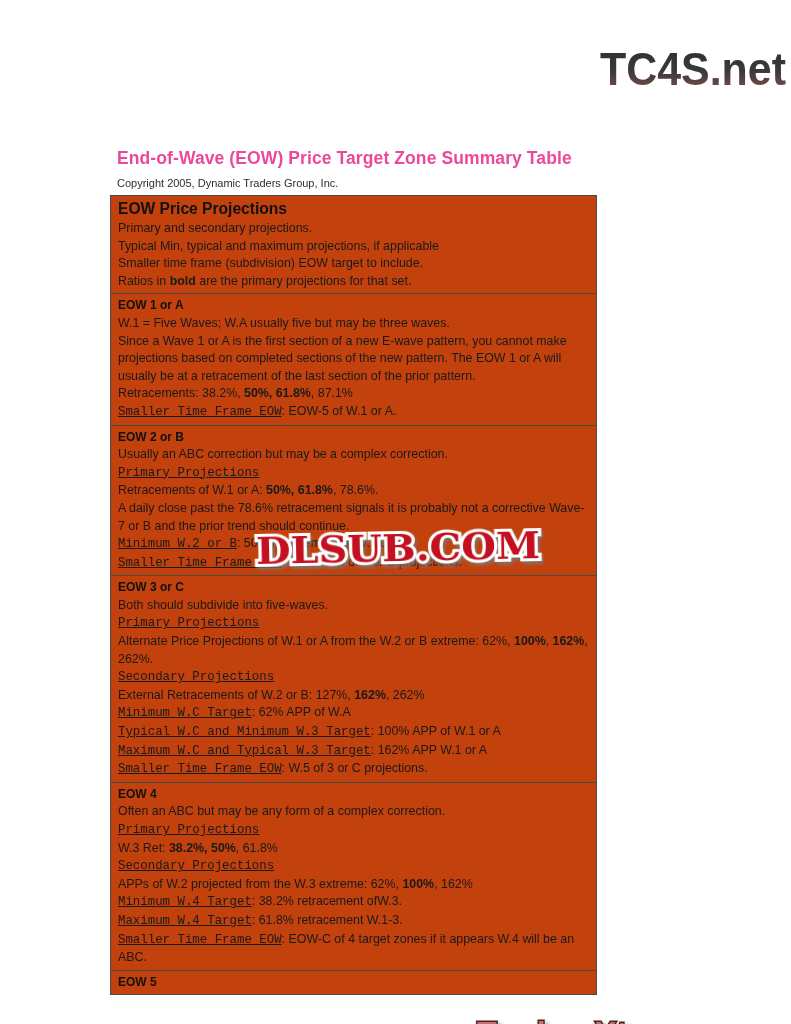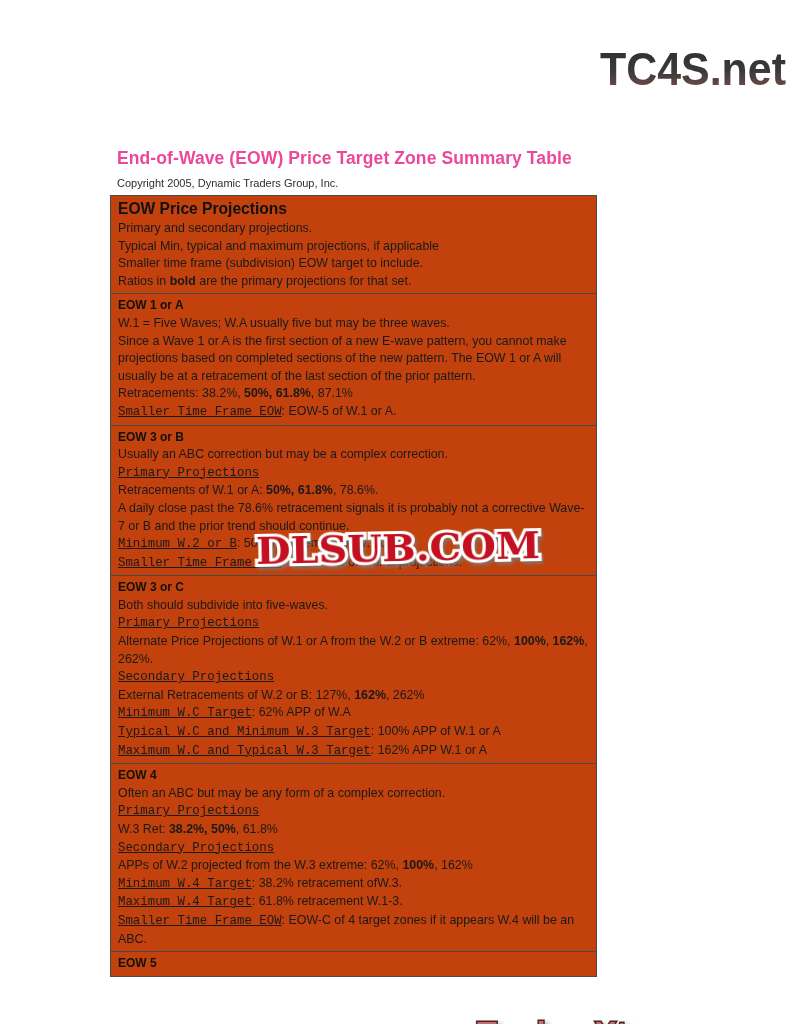--- a/index.html
+++ b/index.html
@@ -85,38 +85,39 @@
         <div class="line"><span>Ratios in </span><span class="b">bold</span><span> are the primary projections for that set.</span></div>
       </div>
       <div class="section">
         <div class="sec-heading">EOW 1 or A</div>
         <div class="line"><span>W.1 = Five Waves; W.A usually five but may be three waves.</span></div>
         <div class="line"><span>Since a Wave 1 or A is the first section of a new E-wave pattern, you cannot make projections based on completed sections of the new pattern. The EOW 1 or A will usually be at a retracement of the last section of the prior pattern.</span></div>
         <div class="line"><span>Retracements: 38.2%, </span><span class="b">50%, 61.8%</span><span>, 87.1%</span></div>
         <div class="line"><span class="u">Smaller Time Frame EOW</span><span>: EOW-5 of W.1 or A.</span></div>
       </div>
       <div class="section">
-        <div class="sec-heading">EOW 3 or B</div>
+        <div class="sec-heading">EOW 2 or B</div>
         <div class="line"><span>Usually an ABC correction but may be a complex correction.</span></div>
         <div class="line"><span class="u">Primary Projections</span></div>
         <div class="line"><span>Retracements of W.1 or A: </span><span class="b">50%, 61.8%</span><span>, 78.6%.</span></div>
         <div class="line"><span>A daily close past the 78.6% retracement signals it is probably not a corrective Wave-7 or B and the prior trend should continue.</span></div>
         <div class="line"><span class="u">Minimum W.2 or B</span><span>: 50% retracement of W.1 or A.</span></div>
         <div class="line"><span class="u">Smaller Time Frame EOW</span><span>: EOW W.C of 2 or B projections.</span></div>
       </div>
       <div class="section">
         <div class="sec-heading">EOW 3 or C</div>
         <div class="line"><span>Both should subdivide into five-waves.</span></div>
         <div class="line"><span class="u">Primary Projections</span></div>
         <div class="line"><span>Alternate Price Projections of W.1 or A from the W.2 or B extreme: 62%, </span><span class="b">100%</span><span>, </span><span class="b">162%</span><span>, 262%.</span></div>
         <div class="line"><span class="u">Secondary Projections</span></div>
         <div class="line"><span>External Retracements of W.2 or B: 127%, </span><span class="b">162%</span><span>, 262%</span></div>
         <div class="line"><span class="u">Minimum W.C Target</span><span>: 62% APP of W.A</span></div>
         <div class="line"><span class="u">Typical W.C and Minimum W.3 Target</span><span>: 100% APP of W.1 or A</span></div>
         <div class="line"><span class="u">Maximum W.C and Typical W.3 Target</span><span>: 162% APP W.1 or A</span></div>
+        <div class="line"><span class="u">Smaller Time Frame EOW</span><span>: W.5 of 3 or C projections.</span></div>
       </div>
       <div class="section">
         <div class="sec-heading">EOW 4</div>
         <div class="line"><span>Often an ABC but may be any form of a complex correction.</span></div>
         <div class="line"><span class="u">Primary Projections</span></div>
         <div class="line"><span>W.3 Ret: </span><span class="b">38.2%, 50%</span><span>, 61.8%</span></div>
         <div class="line"><span class="u">Secondary Projections</span></div>
         <div class="line"><span>APPs of W.2 projected from the W.3 extreme: 62%, </span><span class="b">100%</span><span>, 162%</span></div>
         <div class="line"><span class="u">Minimum W.4 Target</span><span>: 38.2% retracement ofW.3.</span></div>
         <div class="line"><span class="u">Maximum W.4 Target</span><span>: 61.8% retracement W.1-3.</span></div>

